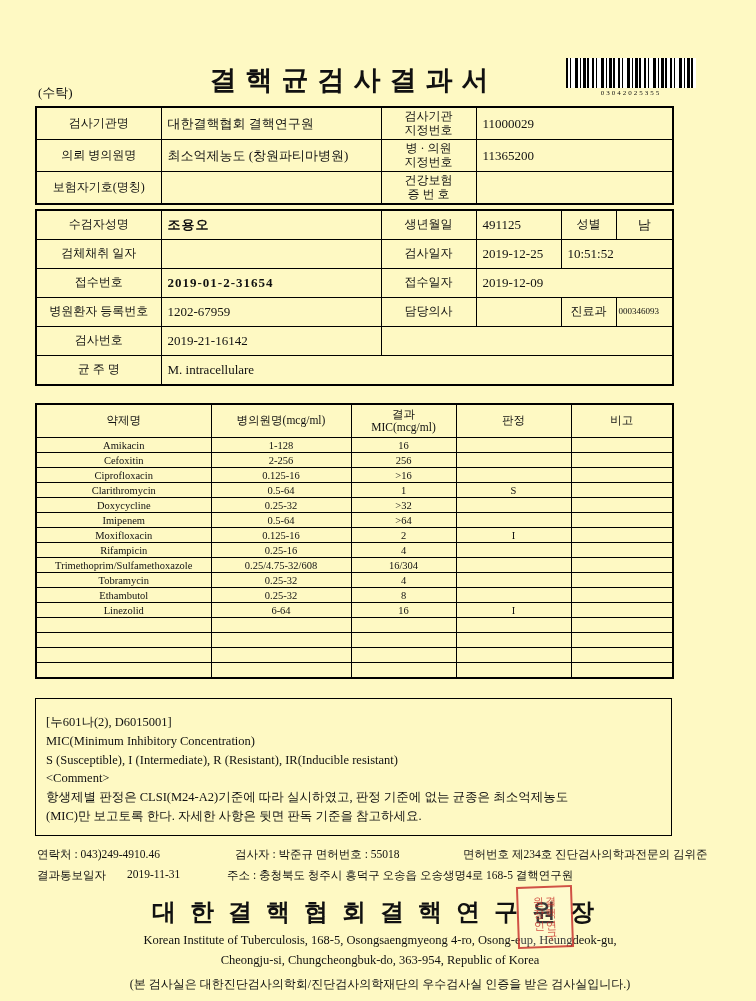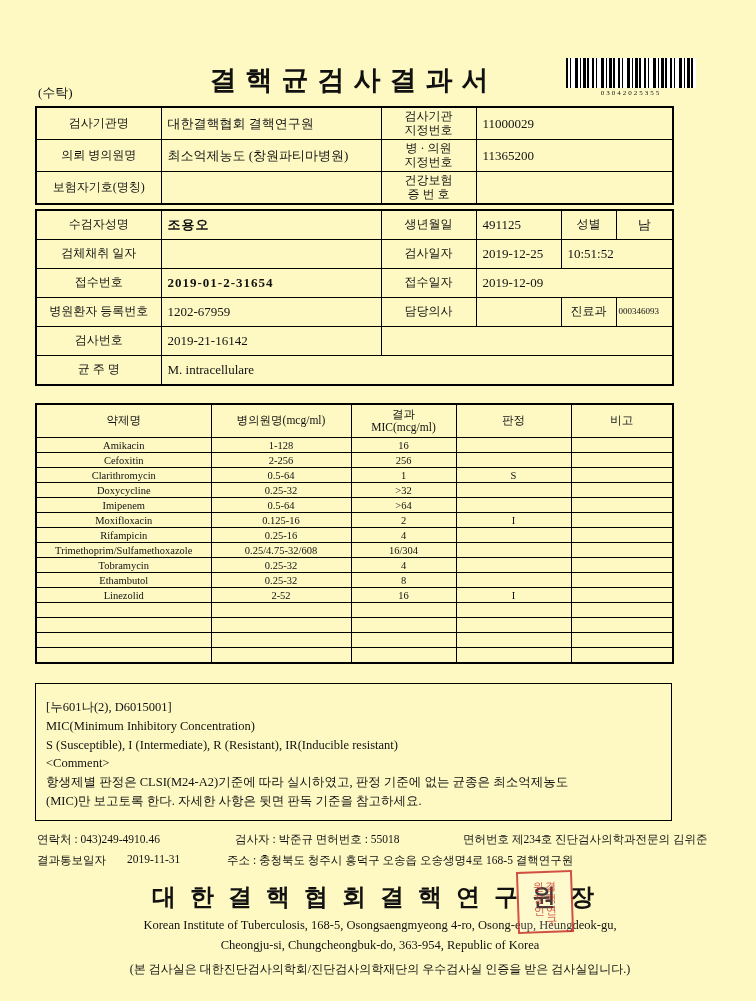--- a/index.html
+++ b/index.html
@@ -179,20 +179,27 @@
         <td></td>
       </tr>
       <tr>
         <td>Cefoxitin</td>
         <td>2-256</td>
         <td>256</td>
         <td></td>
         <td></td>
       </tr>
       <tr>
+        <td>Ciprofloxacin</td>
+        <td>0.125-16</td>
+        <td>&gt;16</td>
+        <td></td>
+        <td></td>
+      </tr>
+      <tr>
         <td>Clarithromycin</td>
         <td>0.5-64</td>
         <td>1</td>
         <td>S</td>
         <td></td>
       </tr>
       <tr>
         <td>Doxycycline</td>
         <td>0.25-32</td>
         <td>&gt;32</td>
@@ -236,21 +243,21 @@
       </tr>
       <tr>
         <td>Ethambutol</td>
         <td>0.25-32</td>
         <td>8</td>
         <td></td>
         <td></td>
       </tr>
       <tr>
         <td>Linezolid</td>
-        <td>2-52</td>
+        <td>6-64</td>
         <td>16</td>
         <td>I</td>
         <td></td>
       </tr>
       <tr>
         <td></td>
             <td></td>
             <td></td>
             <td></td>
             <td></td>

